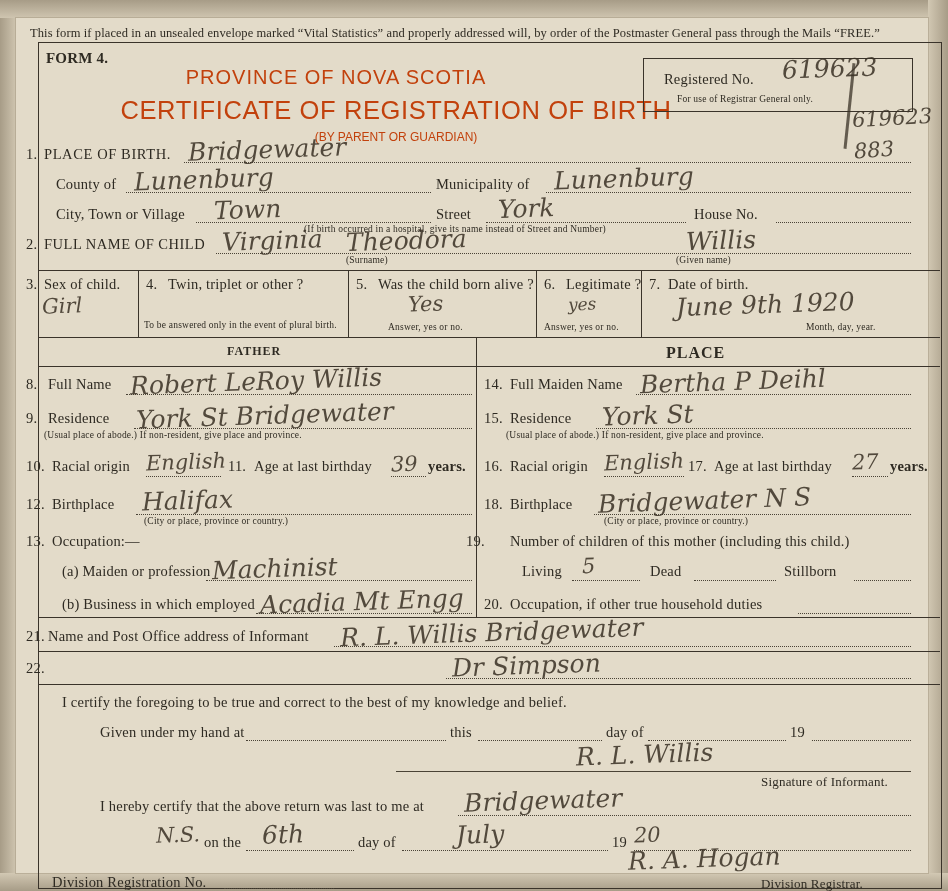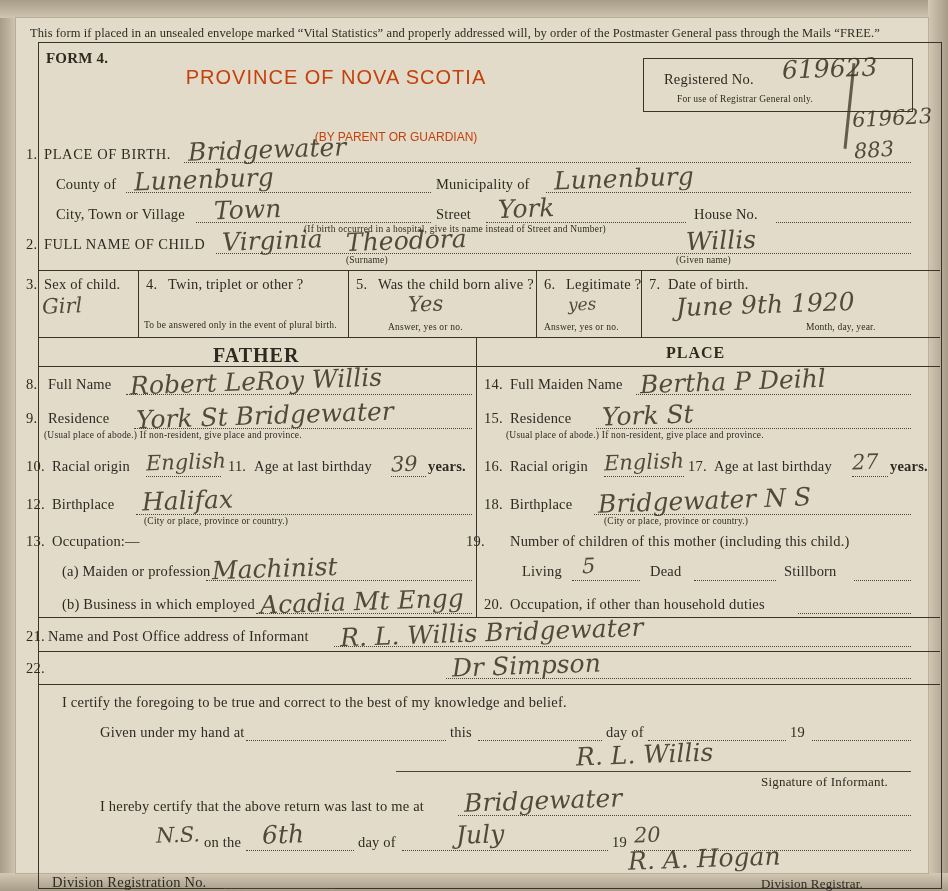--- a/index.html
+++ b/index.html
@@ -142,20 +142,21 @@
 
   <div class="sheet">
 
     <div class="topnote" style="left:14px; top:8px;">This form if placed in an unsealed envelope marked “Vital Statistics” and properly addressed will, by order of the Postmaster General pass through the Mails “FREE.”</div>
 
     <div class="frame"></div>
 
     <div class="txt bold" style="left:30px; top:32px; font-size:15px;">FORM 4.</div>
 
     <div class="title-main" style="top:48px; left:0; width:640px; font-size:20px; letter-spacing:1px;">PROVINCE OF NOVA SCOTIA</div>
+    <div class="title-main" style="top:78px; left:0; width:760px; font-size:25.5px; letter-spacing:0.6px;">CERTIFICATE OF REGISTRATION OF BIRTH</div>
     <div class="title-main" style="top:112px; left:0; width:760px; font-size:12px;">(BY PARENT OR GUARDIAN)</div>
 
     <div class="regbox" style="left:627px; top:40px; width:268px; height:52px;"></div>
     <div class="txt" style="left:648px; top:53px;">Registered No.</div>
     <div class="hand big" style="left:766px; top:36px;">619623</div>
     <div class="txt tiny" style="left:661px; top:76px;">For use of Registrar General only.</div>
 
     <div class="hand med" style="left:836px; top:88px; transform:rotate(-3deg);">619623</div>
     <div class="hand med" style="left:838px; top:120px; transform:rotate(-4deg);">883</div>
     <div class="penstroke" style="left:832px; top:45px; width:3px; height:86px; transform:rotate(6deg);"></div>
@@ -221,21 +222,21 @@
     <div class="txt tiny" style="left:528px; top:304px;">Answer, yes or no.</div>
 
     <div class="txt" style="left:633px; top:258px;">7.</div>
     <div class="txt" style="left:652px; top:258px;">Date of birth.</div>
     <div class="hand big" style="left:660px; top:272px;">June 9th 1920</div>
     <div class="txt tiny" style="left:790px; top:304px;">Month, day, year.</div>
 
     <div class="hline" style="left:22px; top:319px; width:902px;"></div>
 
     <div class="vline" style="left:460px; top:319px; height:280px;"></div>
-    <div class="txt bold" style="left:197px; top:326px; font-size:20px; letter-spacing:1px;">FATHER</div>
+    <div class="txt bold" style="left:211px; top:326px; font-size:12px; letter-spacing:1px;">FATHER</div>
     <div class="txt bold" style="left:650px; top:326px; font-size:16px; letter-spacing:1px;">PLACE</div>
     <div class="hline" style="left:22px; top:348px; width:902px;"></div>
 
     <div class="txt" style="left:10px; top:358px;">8.</div>
     <div class="txt" style="left:32px; top:358px;">Full Name</div>
     <div class="dots" style="left:110px; top:376px; width:346px;"></div>
     <div class="hand big" style="left:114px; top:349px;">Robert LeRoy Willis</div>
 
     <div class="txt" style="left:10px; top:392px;">9.</div>
     <div class="txt" style="left:32px; top:392px;">Residence</div>
@@ -306,21 +307,21 @@
     <div class="dots" style="left:556px; top:562px; width:68px;"></div>
     <div class="hand med" style="left:566px; top:536px;">5</div>
 
     <div class="txt" style="left:634px; top:545px;">Dead</div>
     <div class="dots" style="left:678px; top:562px; width:82px;"></div>
 
     <div class="txt" style="left:768px; top:545px;">Stillborn</div>
     <div class="dots" style="left:838px; top:562px; width:57px;"></div>
 
     <div class="txt" style="left:468px; top:578px;">20.</div>
-    <div class="txt" style="left:494px; top:578px;">Occupation, if other than household duties</div>
+    <div class="txt" style="left:494px; top:578px;">Occupation, if other true household duties</div>
     <div class="dots" style="left:782px; top:595px; width:113px;"></div>
 
     <div class="hline" style="left:22px; top:599px; width:902px;"></div>
 
     <div class="txt" style="left:10px; top:610px;">21.</div>
     <div class="txt" style="left:32px; top:610px;">Name and Post Office address of Informant</div>
     <div class="dots" style="left:318px; top:628px; width:577px;"></div>
     <div class="hand big" style="left:324px; top:600px;">R. L. Willis  Bridgewater</div>
 
     <div class="hline" style="left:22px; top:633px; width:902px;"></div>

